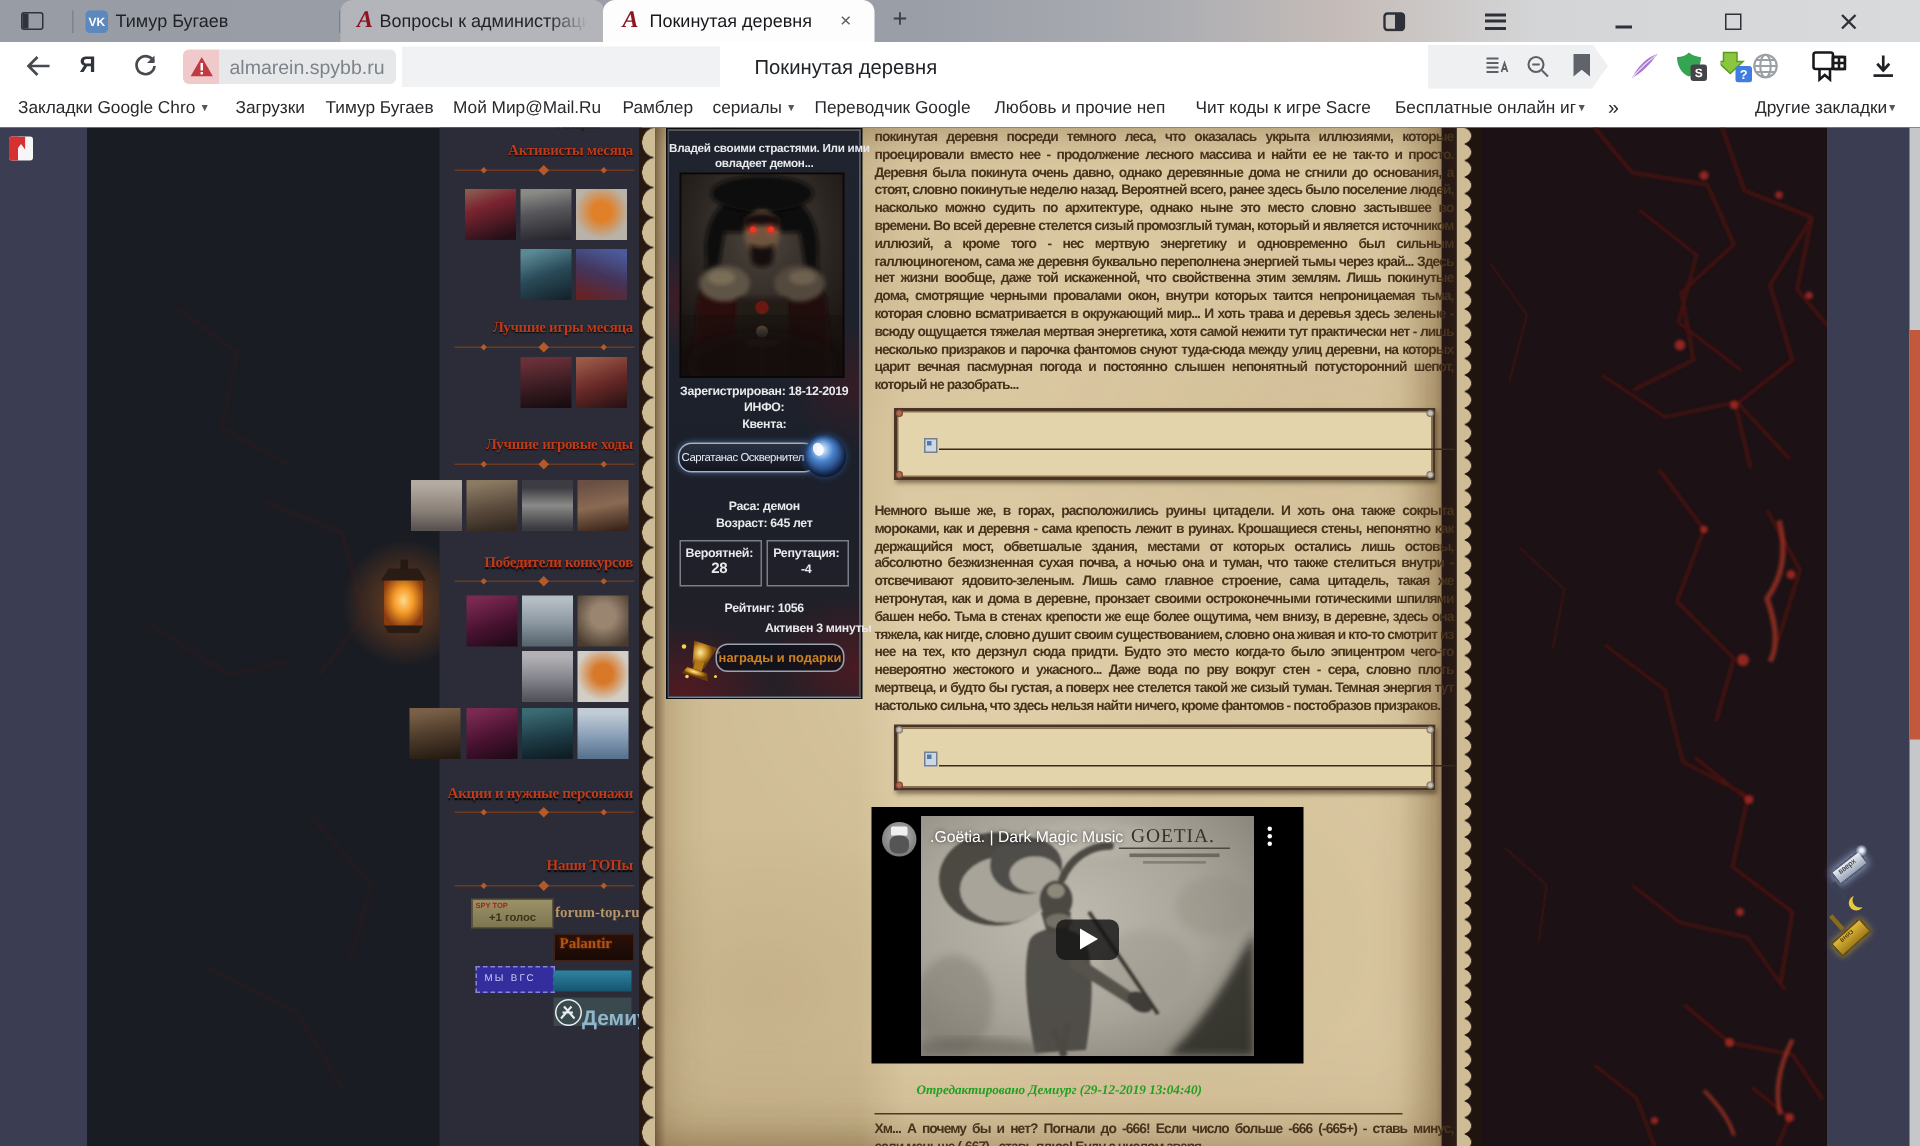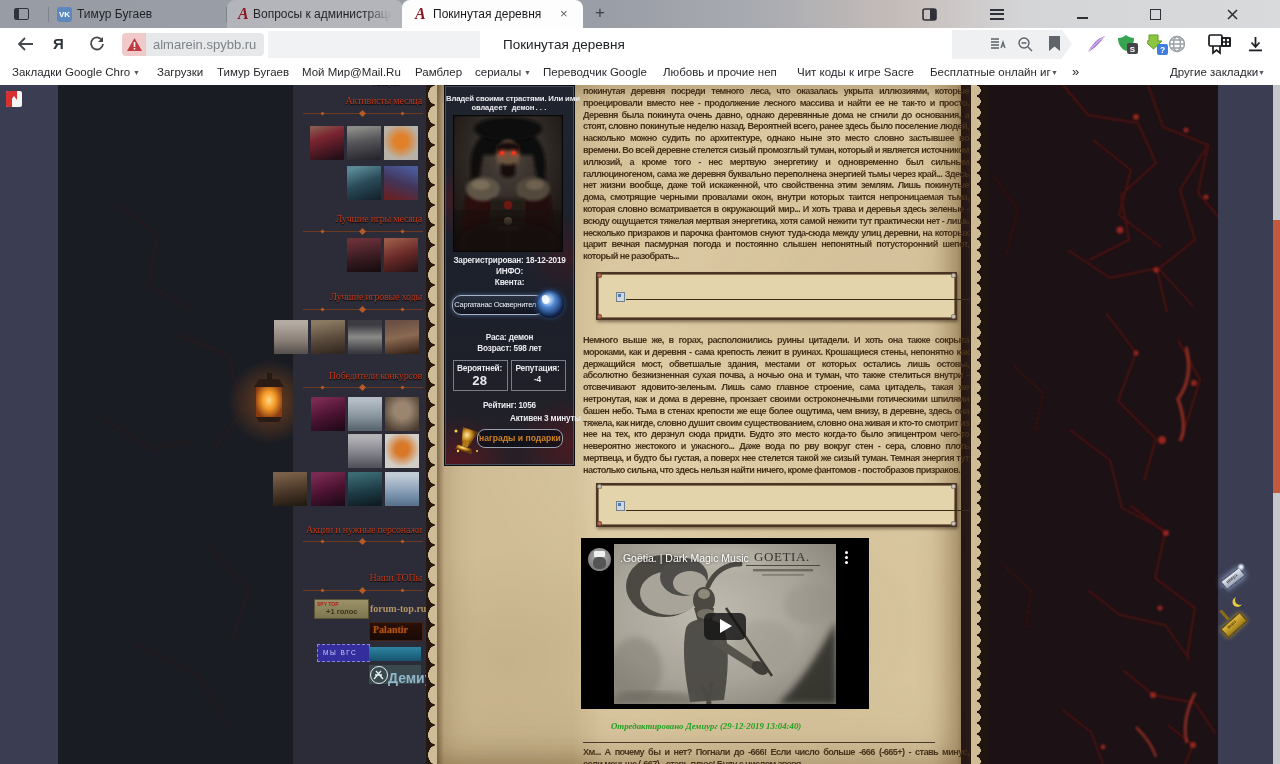--- a/index.html
+++ b/index.html
@@ -19,21 +19,21 @@
   #addrbar{position:absolute;left:0;top:28px;width:1280px;height:32px;background:#fff;}
   
   #bmbar{position:absolute;left:0;top:60px;width:1280px;height:25px;background:#fff;border-bottom:1px solid #ececec;}
   .bm{position:absolute;top:6px;font-size:11.5px;color:#27292d;white-space:nowrap;}
   .bcar{position:absolute;top:9px;font-size:7px;color:#54585e;}
   
   #pg{position:absolute;left:0;top:85px;width:1280px;height:679px;overflow:hidden;background:#151218;}
   #pg .sl{background:#3b3d52;}
   
   #sbar{position:absolute;left:293px;top:0;width:135px;height:679px;background:rgba(44,45,56,.96);}
-  .stitle{position:absolute;font-family:"Liberation Serif",serif;font-weight:normal;font-size:10px;letter-spacing:-0.2px;
+  .stitle{position:absolute;font-family:"Liberation Serif",serif;font-weight:bold;font-size:10px;letter-spacing:-0.2px;
     color:#bf3a1b;white-space:nowrap;text-align:right;width:150px;text-shadow:0 1px 1px #000;}
   .sdiv{position:absolute;left:303px;width:120px;height:7px;}
   .sdiv .ln{position:absolute;left:0;top:3px;width:120px;height:1px;background:#6e3a1f;}
   .sdiv .d{position:absolute;top:1px;width:5px;height:5px;background:#b45a28;transform:rotate(45deg);}
   .av{position:absolute;width:34px;height:34px;}
   
   #prof{position:absolute;left:445px;top:1px;width:127px;height:377px;
     background:linear-gradient(180deg,#20242e 0%,#1c202a 60%,#232027 100%);
     border:1px solid #4a4e5a;box-shadow:0 0 0 1px #0a0c10;}
   .pw{position:absolute;color:#e9eaee;font-size:8.2px;letter-spacing:-0.2px;font-weight:bold;text-align:center;width:127px;white-space:nowrap;}
@@ -378,21 +378,21 @@
   <div class="abs" style="left:971px;top:0;width:17px;height:679px;background-image:radial-gradient(10px 6.5px at 0px 5.5px,#cdbc96 96%,transparent 100%);background-size:17px 11px;background-repeat:repeat-y;"></div>
   <div class="abs" style="left:957px;top:0;width:14px;height:679px;background:linear-gradient(90deg,rgba(70,45,20,0),rgba(70,45,20,.4));"></div>
 
   <div id="prof">
     <div class="abs" style="left:0;top:0;width:127px;height:377px;background:
       radial-gradient(90px 70px at 8% 100%,rgba(122,20,28,.55),transparent 70%),
       radial-gradient(90px 70px at 100% 95%,rgba(122,20,28,.45),transparent 70%),
       radial-gradient(70px 50px at 0% 30%,rgba(122,20,28,.35),transparent 70%),
       radial-gradient(70px 60px at 100% 45%,rgba(100,20,26,.35),transparent 70%);"></div>
     <div class="pw" style="top:7px;font-size:7.8px;">Владей своими страстями. Или ими</div>
-    <div class="pw" style="top:17px;font-size:7.8px;font-family:Liberation Mono, monospace;">овладеет демон...</div>
+    <div class="pw" style="top:17px;font-size:7.8px;">овладеет демон...</div>
 
     <svg class="abs" style="left:7px;top:28px;" width="110" height="137" viewBox="0 0 110 137">
       <defs>
           <filter id="ab">
             <feGaussianBlur stdDeviation="4"></feGaussianBlur>
           </filter>
       <filter id="ab2">
             <feGaussianBlur stdDeviation="1.5"></feGaussianBlur>
           </filter>
       <radialGradient id="avbg" cx="50%" cy="30%" r="75%">
@@ -428,25 +428,25 @@
     </svg>
     <div class="pw" style="top:169px;">Зарегистрирован: 18-12-2019</div>
     <div class="pw" style="top:180px;">ИНФО:</div>
     <div class="pw" style="top:191px;">Квента:</div>
 
     <div class="abs" style="left:6px;top:208px;width:91px;height:18px;border:1px solid #a9b2c4;border-radius:9px;background:linear-gradient(180deg,#2a3242,#10141e);box-shadow:0 0 4px #4a6a9a;"></div>
     <div class="abs" style="left:7px;top:213px;width:88px;font-size:7.6px;letter-spacing:-0.3px;color:#e8edf5;text-align:center;white-space:nowrap;">Саргатанас Осквернитель</div>
     <div class="abs" style="left:90px;top:203px;width:28px;height:28px;border-radius:50%;background:radial-gradient(circle at 42% 35%,#cfe6ff 6%,#4a82cc 32%,#18305e 68%,#0a1124 100%);box-shadow:0 0 5px #2a4a80, inset 0 0 5px #060a18;"></div>
     <div class="abs" style="left:96px;top:208px;width:7px;height:9px;border-radius:50%;background:rgba(255,255,255,.85);transform:rotate(-20deg);"></div>
     <div class="pw" style="top:246px;">Раса: демон</div>
-    <div class="pw" style="top:257px;">Возраст: 598 лет</div>
+    <div class="pw" style="top:257px;">Возраст: 645 лет</div>
     <div class="abs" style="left:7px;top:273px;width:53px;height:29px;border:1px solid #787d88;"></div>
     <div class="abs" style="left:65px;top:273px;width:53px;height:29px;border:1px solid #787d88;"></div>
     <div class="pw" style="top:276px;left:-30px;font-size:8.3px;">Вероятней:</div>
-    <div class="pw" style="top:287px;left:-30px;font-size:13px;font-family:Liberation Mono, monospace;">28</div>
+    <div class="pw" style="top:287px;left:-30px;font-size:10px;">28</div>
     <div class="pw" style="top:276px;left:28px;font-size:8.3px;">Репутация:</div>
     <div class="pw" style="top:287px;left:28px;font-size:8.3px;">-4</div>
     <div class="pw" style="top:314px;">Рейтинг: 1056</div>
     <div class="pw" style="top:327px;margin-left:36px;">Активен 3 минуты</div>
 
     <svg class="abs" style="left:5px;top:336px;" width="32" height="34" viewBox="0 0 32 34">
       <defs>
           <radialGradient id="gold" cx="40%" cy="35%">
             <stop offset="0%" stop-color="#ffe9a0"></stop>
         <stop offset="55%" stop-color="#c98f24"></stop>

